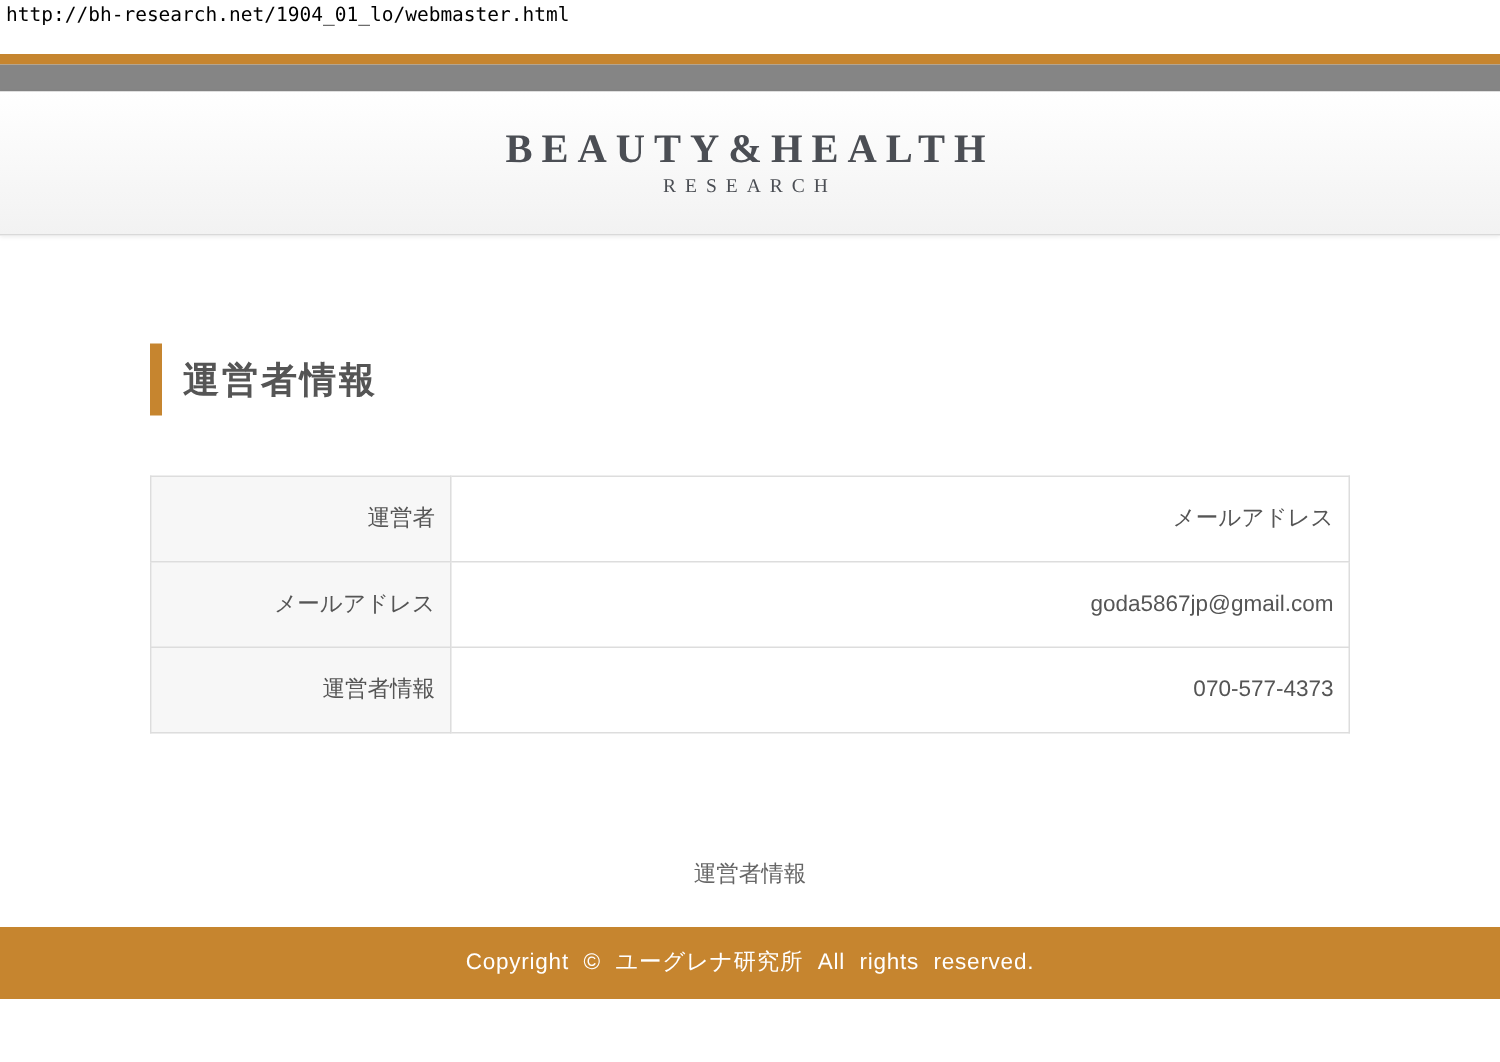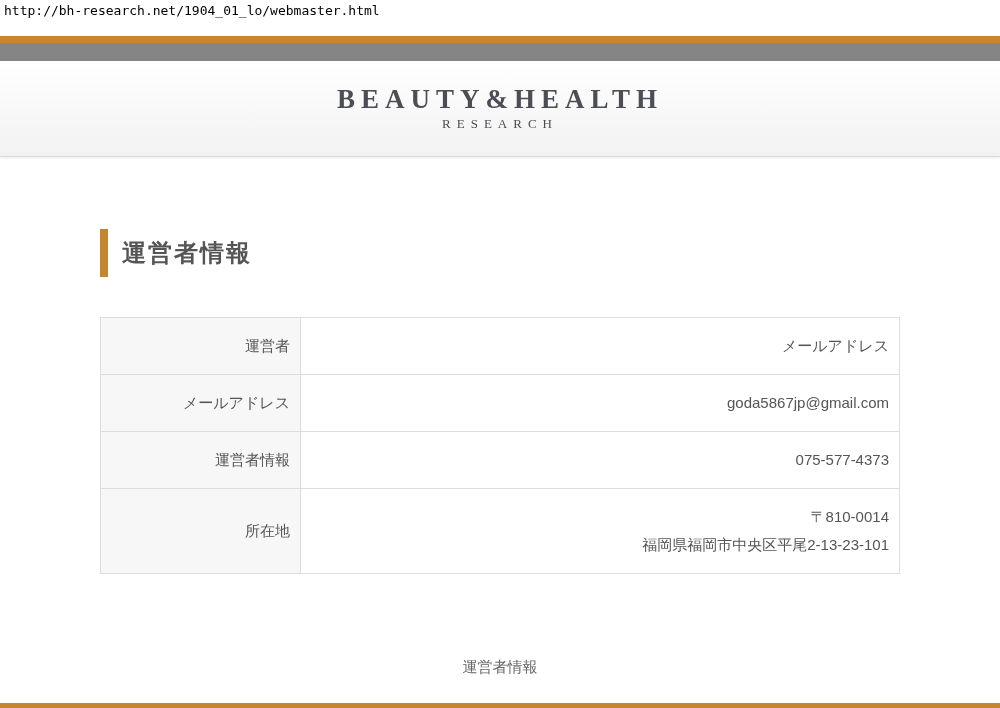--- a/index.html
+++ b/index.html
@@ -146,28 +146,21 @@
       </tr>
       <tr>
         <th>メールアドレス</th>
         <td>
           <div class="value-line">goda5867jp@gmail.com</div>
         </td>
       </tr>
       <tr>
         <th>運営者情報</th>
         <td>
-          <div class="value-line">075-577-4373</div>
-        </td>
-      </tr>
-      <tr>
-        <th>所在地</th>
-        <td>
-          <div class="value-line">〒810-0014</div>
-          <div class="value-line">福岡県福岡市中央区平尾2-13-23-101</div>
+          <div class="value-line">070-577-4373</div>
         </td>
       </tr>
     </tbody>
   </table>
 
   <nav class="footer-nav">
     <a class="footer-nav-link">運営者情報</a>
   </nav>
 
 </main>

